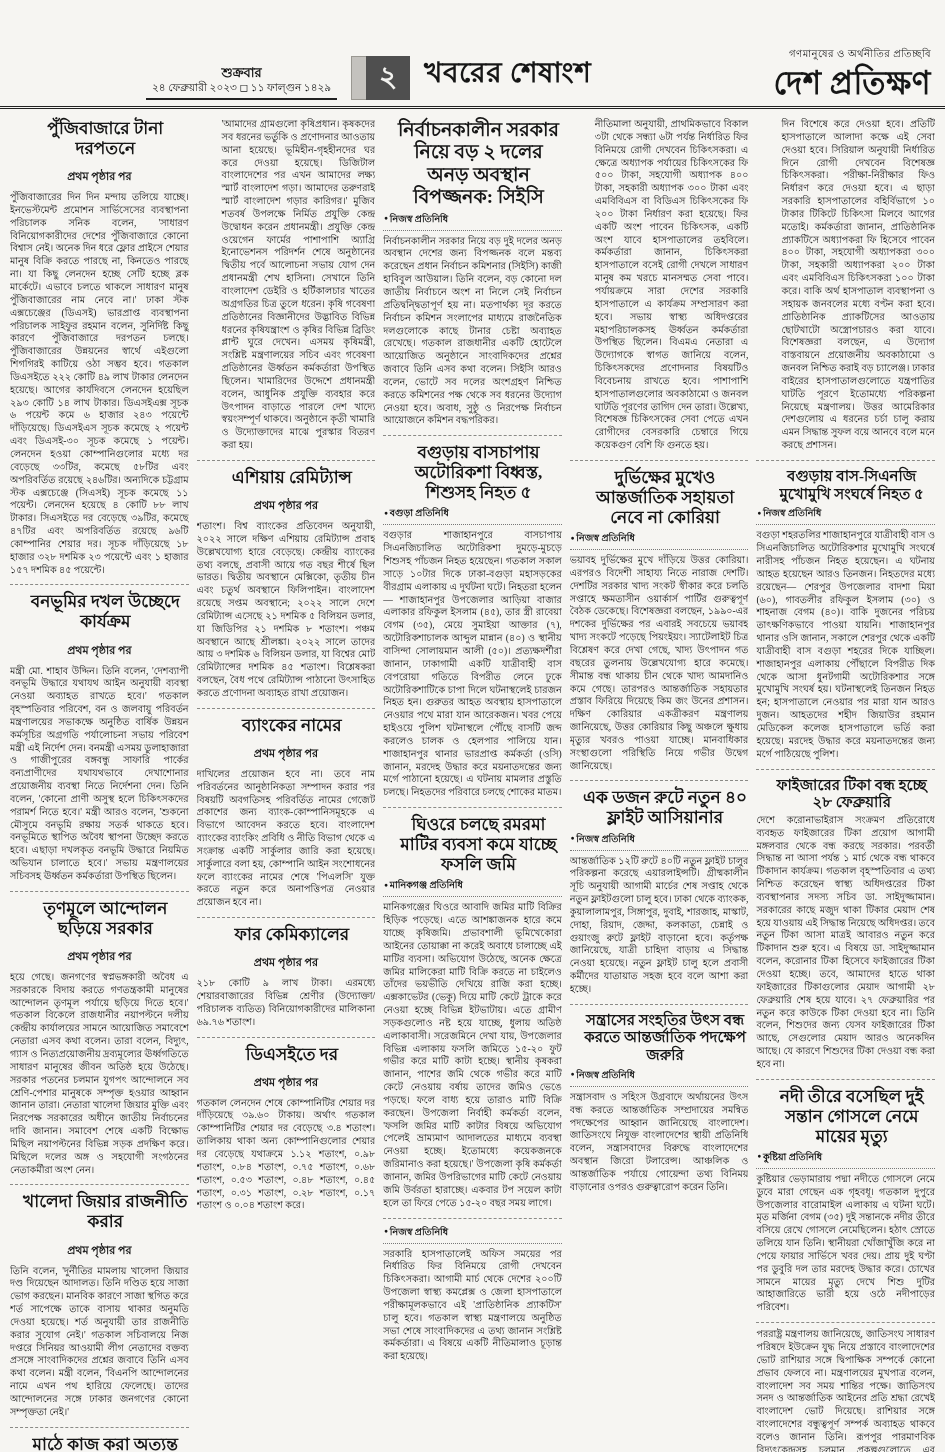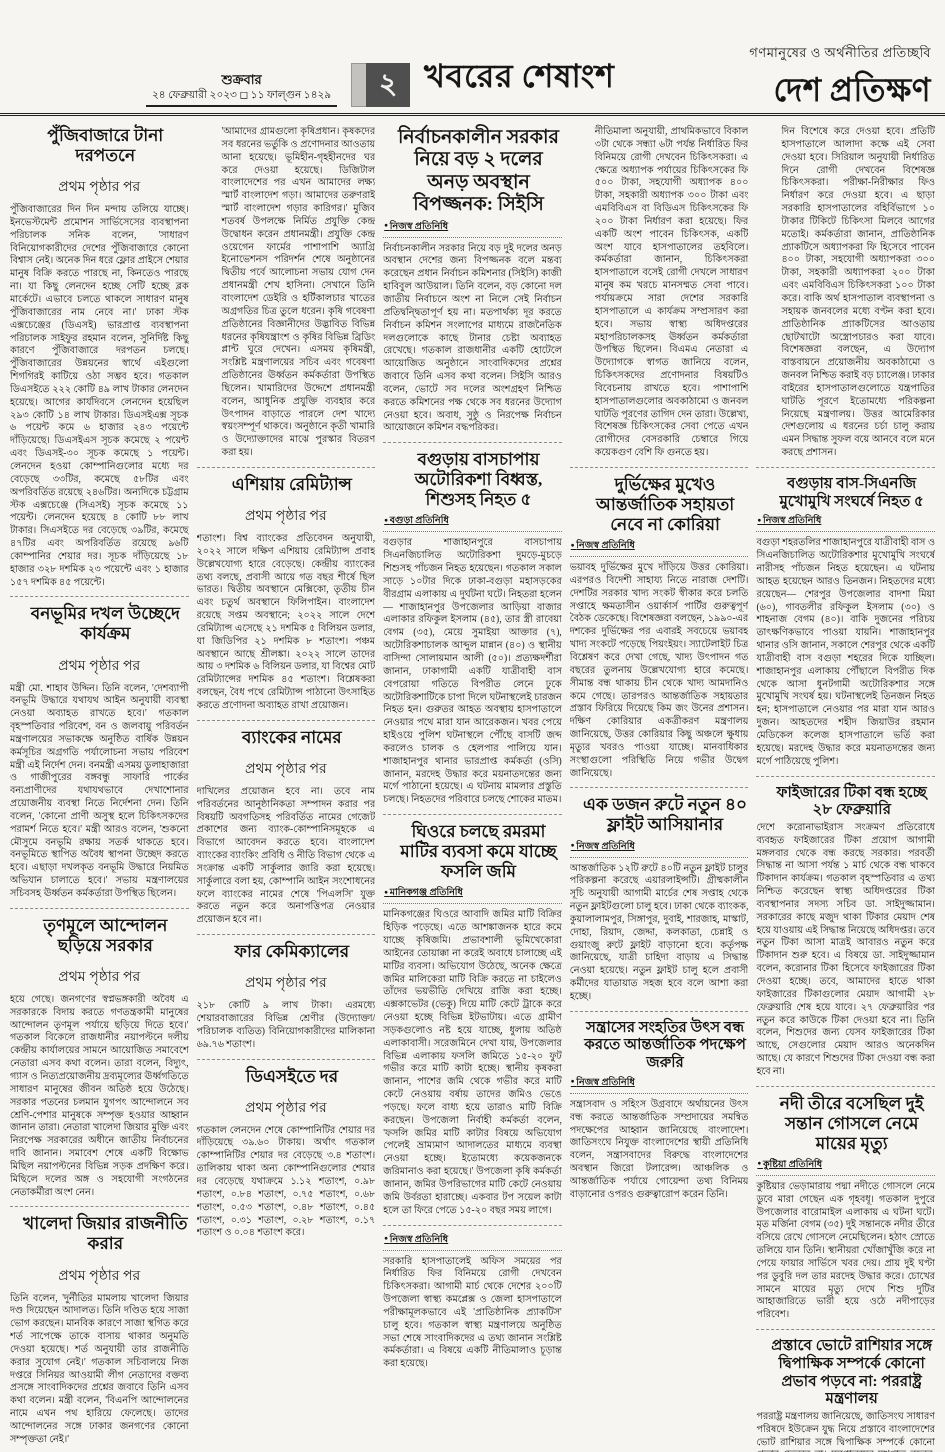--- a/index.html
+++ b/index.html
@@ -21,43 +21,42 @@
     text-align:center;border-bottom:2px solid var(--rule);padding:0 6px 4px 6px;line-height:1.25;
   }
   .dateblock .day{font-weight:bold;font-size:13px;}
   .dateblock .date{font-size:10.5px;}
   .pagebadge{display:flex;align-items:stretch;height:44px;}
   .pagebadge .strip{width:15px;background:var(--strip);border:1px solid #9a9892;border-right:none;}
   .pagebadge .num{
     width:44px;background:var(--badge);color:#f3f3f0;display:flex;align-items:center;justify-content:center;
     font-size:28px;font-weight:bold;
   }
-  .sectiontitle{font-size:32px;font-weight:bold;letter-spacing:.5px;padding-bottom:2px;white-space:nowrap;margin-top:41px;}
+  .sectiontitle{font-size:28px;font-weight:bold;letter-spacing:.5px;padding-bottom:2px;white-space:nowrap;margin-top:41px;}
   .logoblock{margin-left:auto;text-align:right;line-height:1;padding-bottom:2px;}
-  .logoblock .tagline{font-size:13px;letter-spacing:.5px;margin-bottom:15px;}
+  .logoblock .tagline{font-size:10px;letter-spacing:.5px;margin-bottom:8px;}
   .logoblock .logo{font-size:31px;font-weight:900;letter-spacing:.5px;transform:scaleY(1.05);}
   
   .cols{
     display:flex;gap:8px;padding:6px 10px 10px 10px;height:1372px;overflow:hidden;
   }
   .col{flex:1 1 0;min-width:0;overflow:hidden;}
   .article{padding:2px 0 6px 0;}
   .article + .article{border-top:1px dashed var(--dash);margin-top:2px;padding-top:5px;}
   .headline{
     font-size:17px;line-height:1.18;font-weight:bold;text-align:center;margin:2px 0 2px 12px;
   }
   .scale-xl .headline{font-size:19px;}
   .scale-md .headline{font-size:15px;}
   .kicker{
-    text-align:center;font-size:14px;font-weight:normal;margin:9px 0 4px 0;
+    text-align:center;font-size:11px;font-weight:bold;margin:9px 0 4px 0;
   }
   .byline{
     font-size:9.5px;font-weight:bold;padding:1px 0 3px 1px;margin:0 0 4px 0;
     border-bottom:1px dotted #777;
-    text-decoration:underline;
   }
   .byline::before{content:"\25CF\00a0";font-size:6.5px;vertical-align:1.5px;}
   .bodytext{
     margin:0;font-size:9.6px;line-height:1.34;text-align:justify;text-justify:inter-word;
     -webkit-hyphens:auto;hyphens:auto;
   }
   .cont .bodytext{margin-top:1px;margin-left:25px;}
 </style>
 </head>
 <body>
@@ -187,19 +186,18 @@
         <div class="article scale-md">
           <h2 class="headline">ফাইজারের টিকা বন্ধ হচ্ছে ২৮ ফেব্রুয়ারি</h2>
           <p class="bodytext">দেশে করোনাভাইরাস সংক্রমণ প্রতিরোধে ব্যবহৃত ফাইজারের টিকা প্রয়োগ আগামী মঙ্গলবার থেকে বন্ধ করছে সরকার। পরবর্তী সিদ্ধান্ত না আসা পর্যন্ত ১ মার্চ থেকে বন্ধ থাকবে টিকাদান কার্যক্রম। গতকাল বৃহস্পতিবার এ তথ্য নিশ্চিত করেছেন স্বাস্থ্য অধিদপ্তরের টিকা ব্যবস্থাপনার সদস্য সচিব ডা. সাইদুজ্জামান। সরকারের কাছে মজুদ থাকা টিকার মেয়াদ শেষ হয়ে যাওয়ায় এই সিদ্ধান্ত নিয়েছে অধিদপ্তর। তবে নতুন টিকা আসা মাত্রই আবারও নতুন করে টিকাদান শুরু হবে। এ বিষয়ে ডা. সাইদুজ্জামান বলেন, করোনার টিকা হিসেবে ফাইজারের টিকা দেওয়া হচ্ছে। তবে, আমাদের হাতে থাকা ফাইজারের টিকাগুলোর মেয়াদ আগামী ২৮ ফেব্রুয়ারি শেষ হয়ে যাবে। ২৭ ফেব্রুয়ারির পর নতুন করে কাউকে টিকা দেওয়া হবে না। তিনি বলেন, শিশুদের জন্য যেসব ফাইজারের টিকা আছে, সেগুলোর মেয়াদ আরও অনেকদিন আছে। যে কারণে শিশুদের টিকা দেওয়া বন্ধ করা হবে না।</p>
         </div>
         <div class="article scale-lg">
           <h2 class="headline">নদী তীরে বসেছিল দুই সন্তান গোসলে নেমে মায়ের মৃত্যু</h2>
           <div class="byline">কুষ্টিয়া প্রতিনিধি</div>
           <p class="bodytext">কুষ্টিয়ার ভেড়ামারায় পদ্মা নদীতে গোসলে নেমে ডুবে মারা গেছেন এক গৃহবধূ। গতকাল দুপুরে উপজেলার বারোমাইল এলাকায় এ ঘটনা ঘটে। মৃত মর্জিনা বেগম (৩৫) দুই সন্তানকে নদীর তীরে বসিয়ে রেখে গোসলে নেমেছিলেন। হঠাৎ স্রোতে তলিয়ে যান তিনি। স্থানীয়রা খোঁজাখুঁজি করে না পেয়ে ফায়ার সার্ভিসে খবর দেয়। প্রায় দুই ঘণ্টা পর ডুবুরি দল তার মরদেহ উদ্ধার করে। চোখের সামনে মায়ের মৃত্যু দেখে শিশু দুটির আহাজারিতে ভারী হয়ে ওঠে নদীপাড়ের পরিবেশ।</p>
         </div>
         <div class="article scale-md">
-          <h2 class="headline">প্রস্তাবে ভোটে রাশিয়ার সঙ্গে দ্বিপাক্ষিক সম্পর্কে কোনো প্রভাব পড়বে না: পররাষ্ট্র মন্ত্রণালয়</h2>
           <p class="bodytext">পররাষ্ট্র মন্ত্রণালয় জানিয়েছে, জাতিসংঘ সাধারণ পরিষদে ইউক্রেন যুদ্ধ নিয়ে প্রস্তাবে বাংলাদেশের ভোট রাশিয়ার সঙ্গে দ্বিপাক্ষিক সম্পর্কে কোনো প্রভাব ফেলবে না। মন্ত্রণালয়ের মুখপাত্র বলেন, বাংলাদেশ সব সময় শান্তির পক্ষে। জাতিসংঘ সনদ ও আন্তর্জাতিক আইনের প্রতি শ্রদ্ধা রেখেই বাংলাদেশ ভোট দিয়েছে। রাশিয়ার সঙ্গে বাংলাদেশের বন্ধুত্বপূর্ণ সম্পর্ক অব্যাহত থাকবে বলেও জানান তিনি। রূপপুর পারমাণবিক বিদ্যুৎকেন্দ্রসহ চলমান প্রকল্পগুলোতে এর কোনো প্রভাব পড়বে না।</p>
         </div>
       </div>
     </div>
 
 </div>
 
 </body></html>

